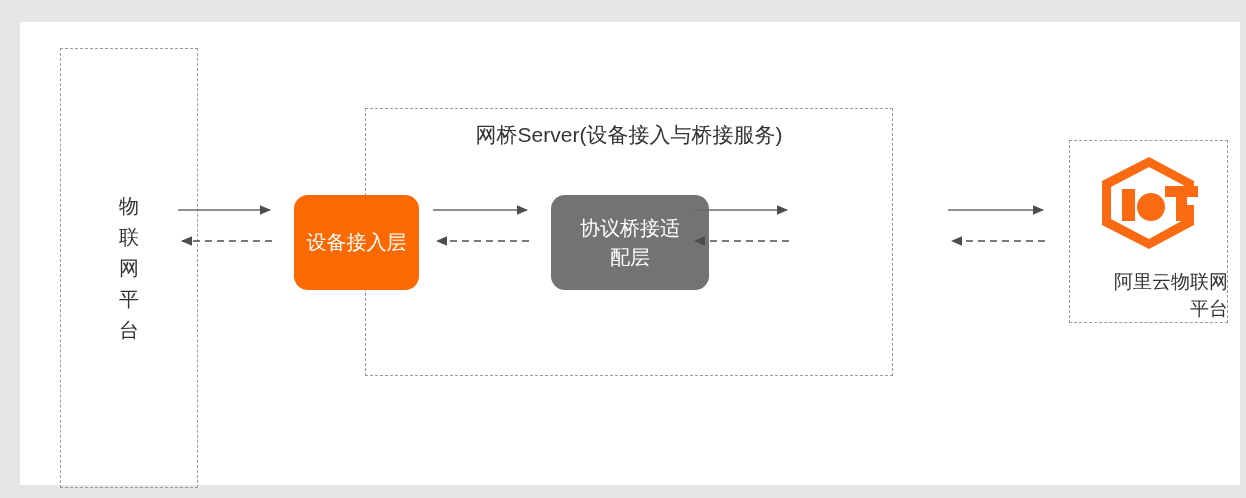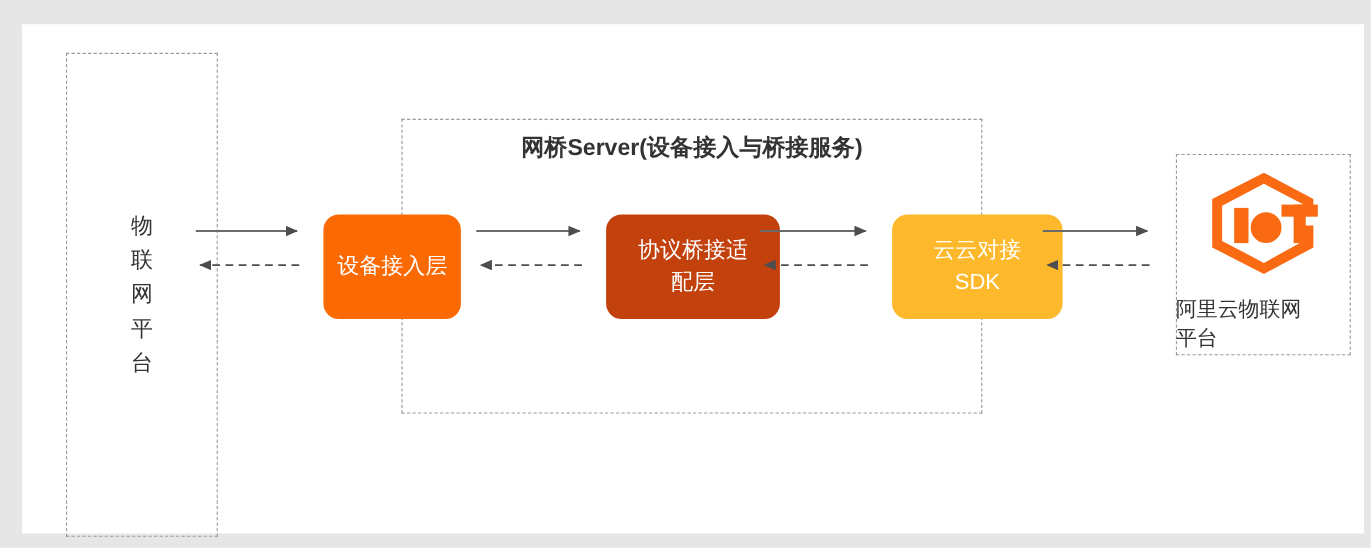--- a/index.html
+++ b/index.html
@@ -74,21 +74,21 @@
   }
   
   #bridge-title {
     position: absolute;
     left: 345px;
     top: 98px;
     width: 528px;
     text-align: center;
     color: #333333;
     font-size: 21px;
-    font-weight: 700;
+    font-weight: 400;
     line-height: 30px;
   }
   
   .proc-box {
     position: absolute;
     border-radius: 14px;
     display: flex;
     align-items: center;
     justify-content: center;
     color: #ffffff;
@@ -103,21 +103,21 @@
     top: 173px;
     width: 125px;
     height: 95px;
     background: #fb6a02;
   }
   #box-protocol-bridge {
     left: 531px;
     top: 173px;
     width: 158px;
     height: 95px;
-    background: #c2410c;
+    background: #737373;
   }
   #box-cloud-sdk {
     left: 791px;
     top: 173px;
     width: 155px;
     height: 95px;
     background: #fdb92b;
   }
   
   .arrow-svg {
@@ -134,21 +134,21 @@
     left: 1077px;
     top: 131px;
     width: 104px;
     height: 98px;
   }
   #iot-caption {
     position: absolute;
     left: 1049px;
     top: 246px;
     width: 159px;
-    text-align: left;
+    text-align: right;
     color: #333333;
     font-size: 19px;
     line-height: 27px;
     white-space: pre-line;
   }
 </style>
 </head>
 <body>
 
 <div id="canvas">
@@ -167,24 +167,20 @@
 
     <div class="proc-box" id="box-device-access">
       <span>设备接入层</span>
     </div>
 
     <div class="proc-box" id="box-protocol-bridge">
       <span>协议桥接适
 配层</span>
     </div>
 
-    <div class="proc-box" id="box-cloud-sdk">
-      <span>云云对接
-SDK</span>
-    </div>
 
     <div class="dashed-box" id="iot-right"></div>
 
     <div id="iot-logo">
       <svg viewBox="0 0 104 98" width="104" height="98">
 
         <path d="M52 4 L97 28 L97 38 L88 38 L88 33 L52 14 L14 34 L14 66 L52 86 L88 66 L88 52 L97 52 L97 72 L52 96 L5 72 L5 28 Z" fill="#f96a13"></path>
 
         <rect x="25" y="36" width="13" height="32" fill="#f96a13"></rect>
 

